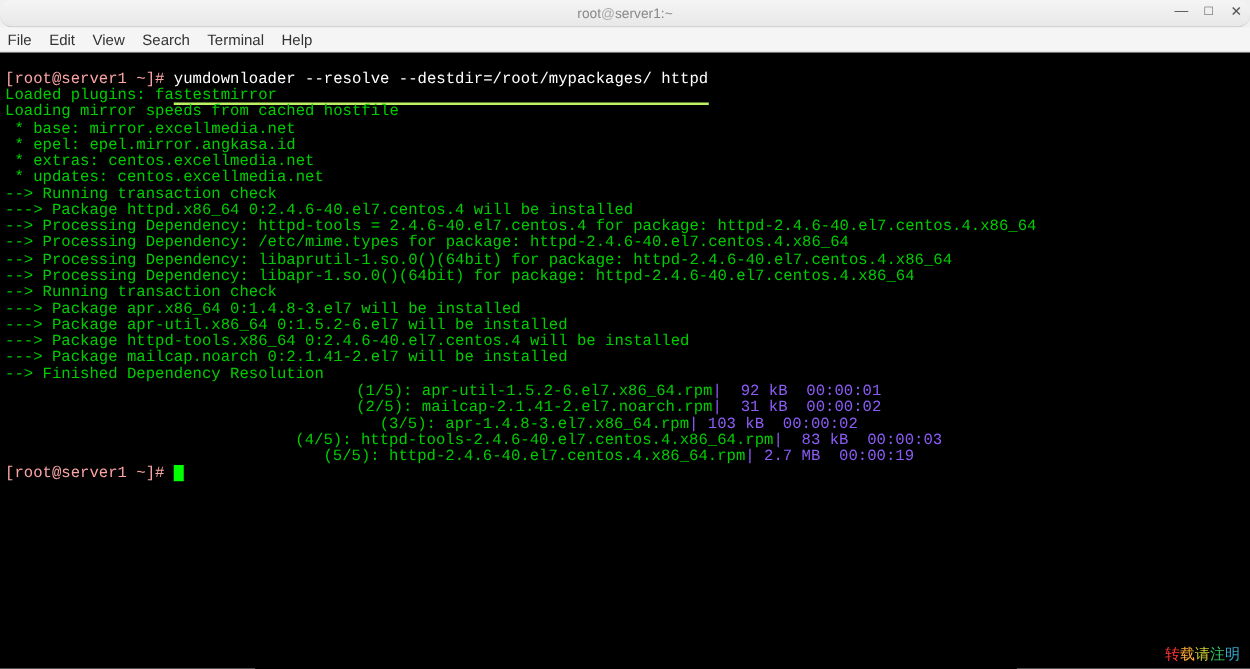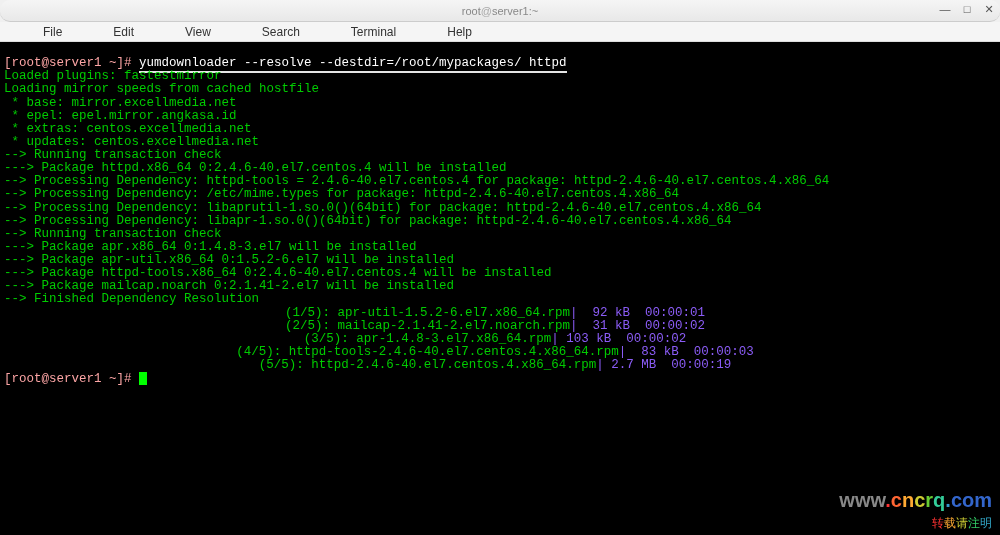--- a/index.html
+++ b/index.html
@@ -44,40 +44,40 @@
       height: 20px;
       background: #f5f5f5;
       border-bottom: 1px solid #ddd;
       display: flex;
       align-items: center;
       padding-left: 6px;
       font-size: 12px;
       gap: 14px;
       color: #333;
     }
-    .menubar span { cursor: pointer; margin-left: 37px; }
+    .menubar span { cursor: pointer; }
     .terminal {
       background: #000;
       width: 100%;
       height: calc(100% - 42px);
       font-family: 'Courier New', monospace;
       font-size: 12.5px;
       line-height: 1.05;
       padding: 2px 4px;
       color: #0f0;
       white-space: pre;
       position: relative;
       overflow: hidden;
     }
     .green { color: #00cc00; }
     .bright { color: #fca5a5; }
     .underline-red {
       color: #fff;
-      border-bottom: 2px solid #e5e5e5;
-      padding-bottom: 1px;
+      border-bottom: 2px solid #bef264;
+      padding-bottom: 12px;
     }
     .cursor {
       background: #00ff00;
       display: inline-block;
       width: 8px;
       height: 13px;
       vertical-align: middle;
     }
     .download-row {
       display: flex;
@@ -151,15 +151,14 @@
 <span class="green">--&gt; Processing Dependency: libaprutil-1.so.0()(64bit) for package: httpd-2.4.6-40.el7.centos.4.x86_64</span>
 <span class="green">--&gt; Processing Dependency: libapr-1.so.0()(64bit) for package: httpd-2.4.6-40.el7.centos.4.x86_64</span>
 <span class="green">--&gt; Running transaction check</span>
 <span class="green">---&gt; Package apr.x86_64 0:1.4.8-3.el7 will be installed</span>
 <span class="green">---&gt; Package apr-util.x86_64 0:1.5.2-6.el7 will be installed</span>
 <span class="green">---&gt; Package httpd-tools.x86_64 0:2.4.6-40.el7.centos.4 will be installed</span>
 <span class="green">---&gt; Package mailcap.noarch 0:2.1.41-2.el7 will be installed</span>
 <span class="green">--&gt; Finished Dependency Resolution</span>
 <div class="download-row"><span class="green">(1/5): apr-util-1.5.2-6.el7.x86_64.rpm</span><span class="dl-stats">|  92 kB  00:00:01</span></div><div class="download-row"><span class="green">(2/5): mailcap-2.1.41-2.el7.noarch.rpm</span><span class="dl-stats">|  31 kB  00:00:02</span></div><div class="download-row"><span class="green">(3/5): apr-1.4.8-3.el7.x86_64.rpm</span><span class="dl-stats">| 103 kB  00:00:02</span></div><div class="download-row"><span class="green">(4/5): httpd-tools-2.4.6-40.el7.centos.4.x86_64.rpm</span><span class="dl-stats">|  83 kB  00:00:03</span></div><div class="download-row"><span class="green">(5/5): httpd-2.4.6-40.el7.centos.4.x86_64.rpm</span><span class="dl-stats">| 2.7 MB  00:00:19</span></div><span class="bright">[root@server1 ~]# </span><span class="cursor"></span>
 
-  <div class="watermark"><span class="w1">w</span><span class="w1">ww</span><span class="w2">.</span><span class="w3">c</span><span class="w4">n</span><span class="w5">c</span><span class="w6">r</span><span class="w7">q</span><span class="w8">.</span><span class="w9">com</span></div>
   <div class="watermark2"><span class="c1">转</span><span class="c2">载</span><span class="c3">请</span><span class="c4">注</span><span class="c5">明</span></div>
 </div>
 
 </body></html>

